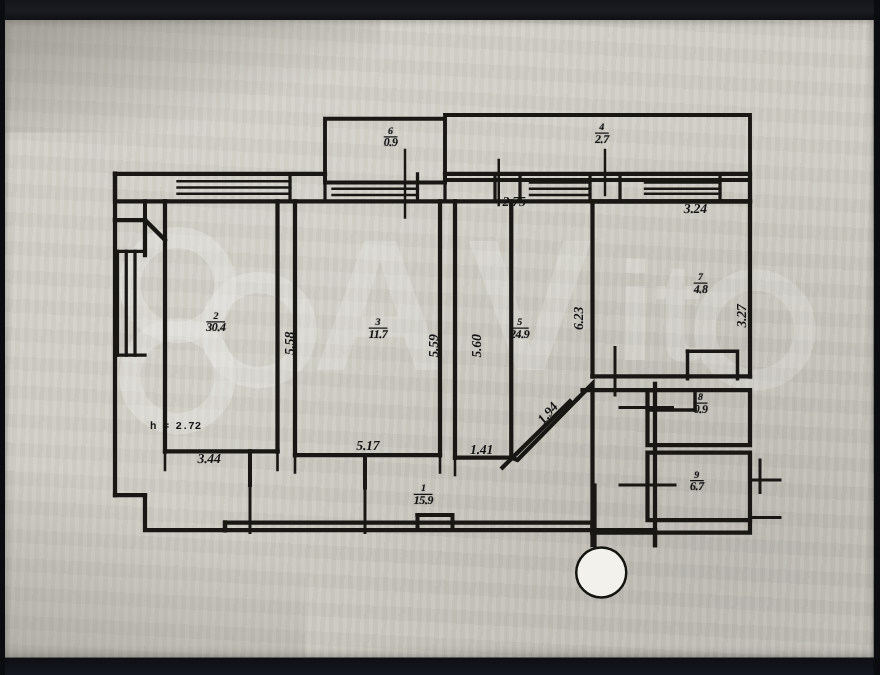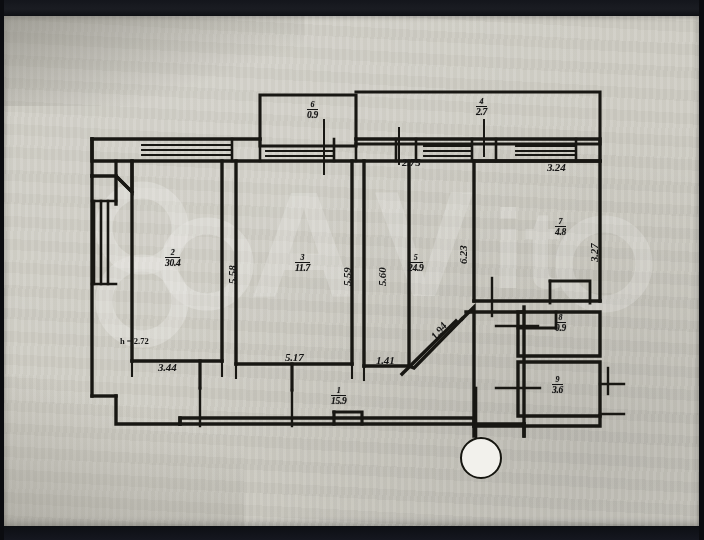--- a/index.html
+++ b/index.html
@@ -42,21 +42,21 @@
   .lbl{position:absolute;color:#141414;font-weight:bold;line-height:1;
        font-family:"Liberation Serif",serif;white-space:nowrap;
        text-shadow:0 0 1px rgba(20,20,20,.45);}
   .rnum{font-size:8px;display:block;text-align:center;font-style:italic;}
   .rden{font-size:9.5px;display:block;text-align:left;border-top:1.1px solid #141414;
         padding-top:.5px;font-style:italic;letter-spacing:-.3px;}
   .dim{position:absolute;color:#141414;font-weight:bold;font-size:11px;
        font-family:"Liberation Serif",serif;font-style:italic;white-space:nowrap;letter-spacing:-.2px;}
   .dim.v{transform-origin:0 0;transform:rotate(-90deg);}
   .hnote{position:absolute;color:#141414;font-weight:bold;font-size:8.5px;
-         font-family:Liberation Serif, serif;white-space:nowrap;}
+         font-family:Liberation Mono, monospace;white-space:nowrap;}
   .marker{position:absolute;border-radius:50%;background:#f2f1ec;
           border:2.2px solid #15150f;}
 </style>
 </head>
 <body>
 
 <div id="stage">
 
   <div class="band-top"></div>
   <div class="band-bot"></div>
@@ -250,21 +250,21 @@
     <div class="lbl" style="left:551px;top:202px;">
       <span class="rnum">7</span>
       <span class="rden">4.8</span>
     </div>
     <div class="lbl" style="left:551px;top:298px;">
       <span class="rnum">8</span>
       <span class="rden">0.9</span>
     </div>
     <div class="lbl" style="left:548px;top:360px;">
       <span class="rnum">9</span>
-      <span class="rden">3.6</span>
+      <span class="rden">6.7</span>
     </div>
     <div class="lbl" style="left:327px;top:371px;">
       <span class="rnum">1</span>
       <span class="rden">15.9</span>
     </div>
     <div class="lbl" style="left:303px;top:85px;">
       <span class="rnum">6</span>
       <span class="rden">0.9</span>
     </div>
     <div class="lbl" style="left:472px;top:82px;">

